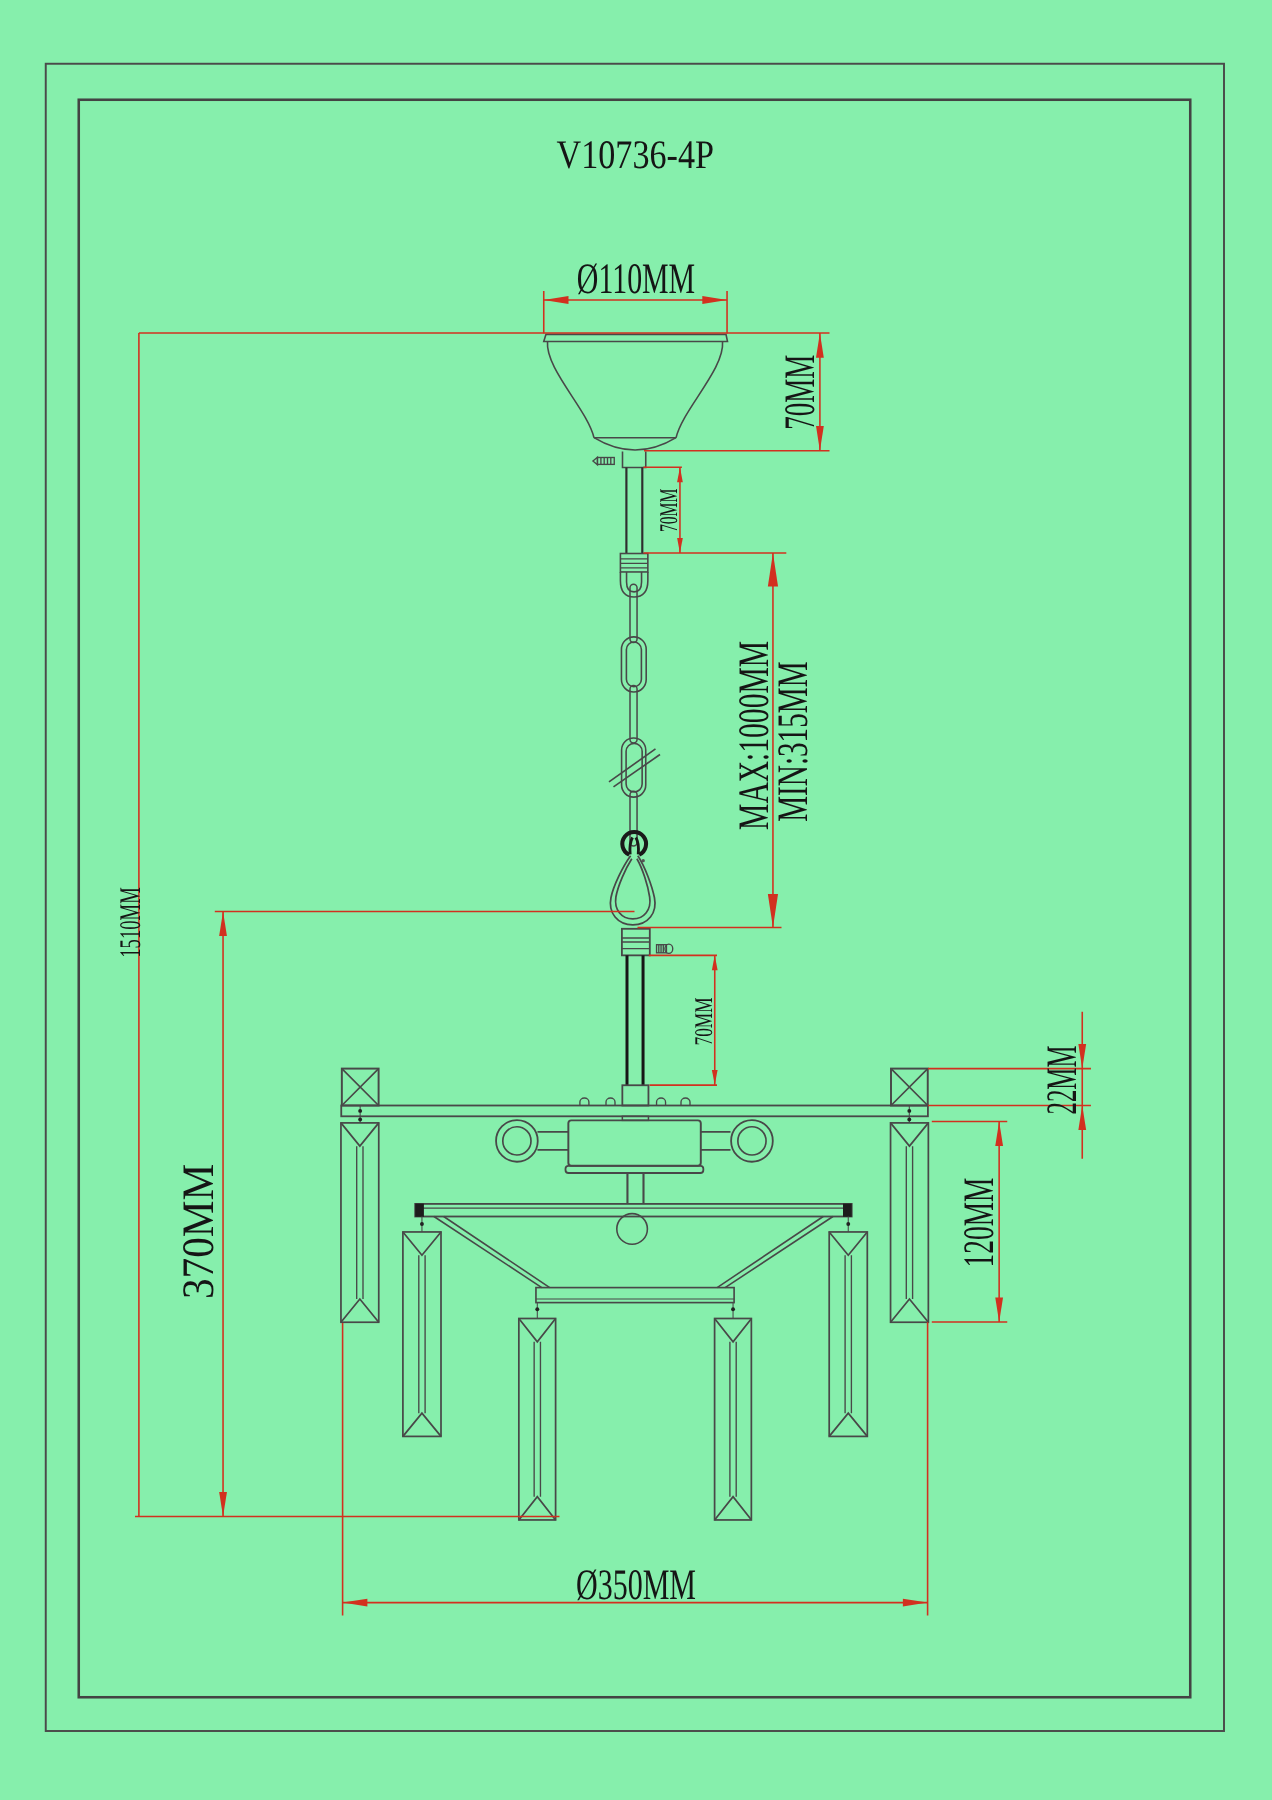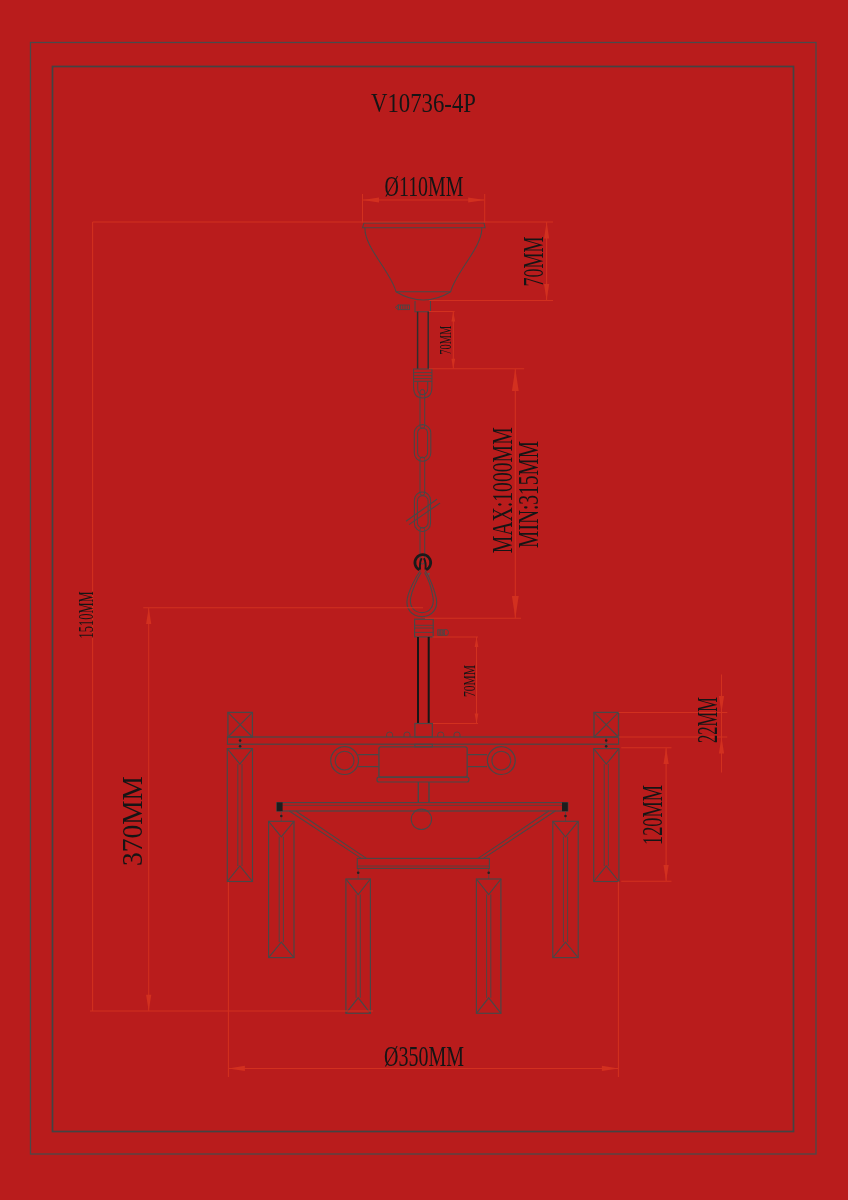--- a/index.html
+++ b/index.html
@@ -1,16 +1,16 @@
 <!DOCTYPE html>
 <html><head>
 <meta charset="utf-8">
 <style>
 html,body{margin:0;padding:0;background:#ffffff;}
-#page{width:848px;height:1200px;position:relative;background:#b91c1c;overflow:hidden;}
+#page{width:848px;height:1200px;position:relative;background:#86efac;overflow:hidden;}
 svg{display:block;}
 text{font-family:"Liberation Serif",serif;fill:#151515;}
 </style>
 </head>
 <body>
 <div id="page">
 <svg width="848" height="1200" viewBox="0 0 848 1200" xmlns="http://www.w3.org/2000/svg">
 
 <rect x="30.5" y="42.5" width="785.5" height="1111.5" fill="none" stroke="#4a4a4a" stroke-width="1.3"></rect>
 

